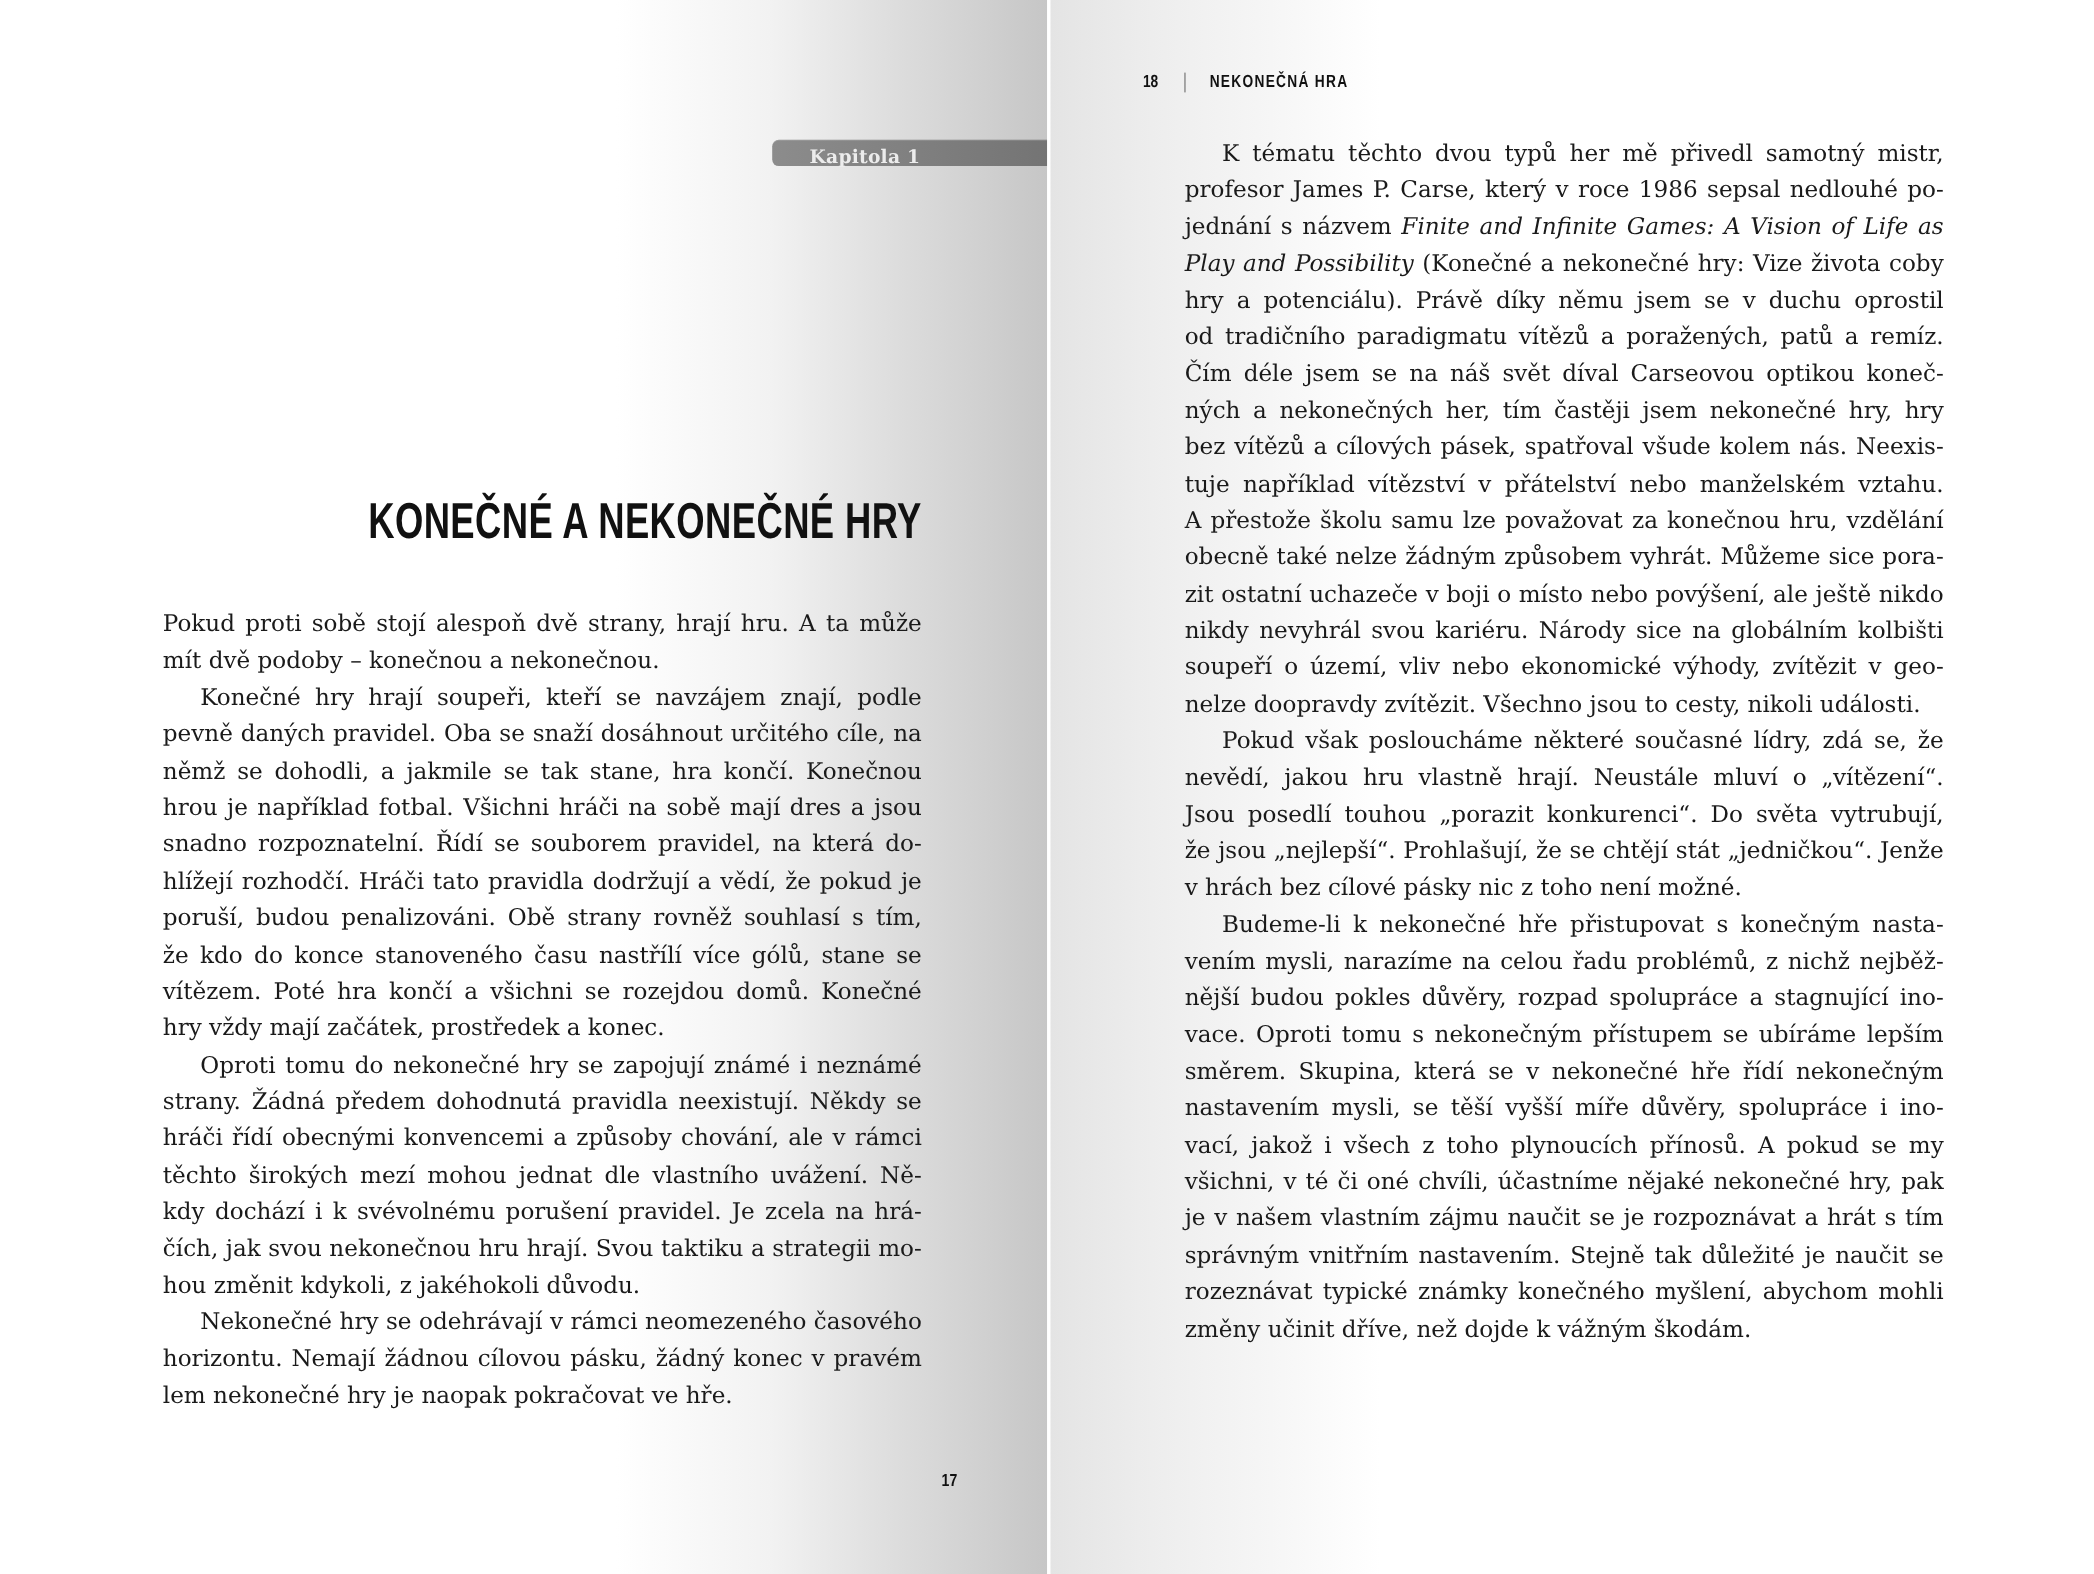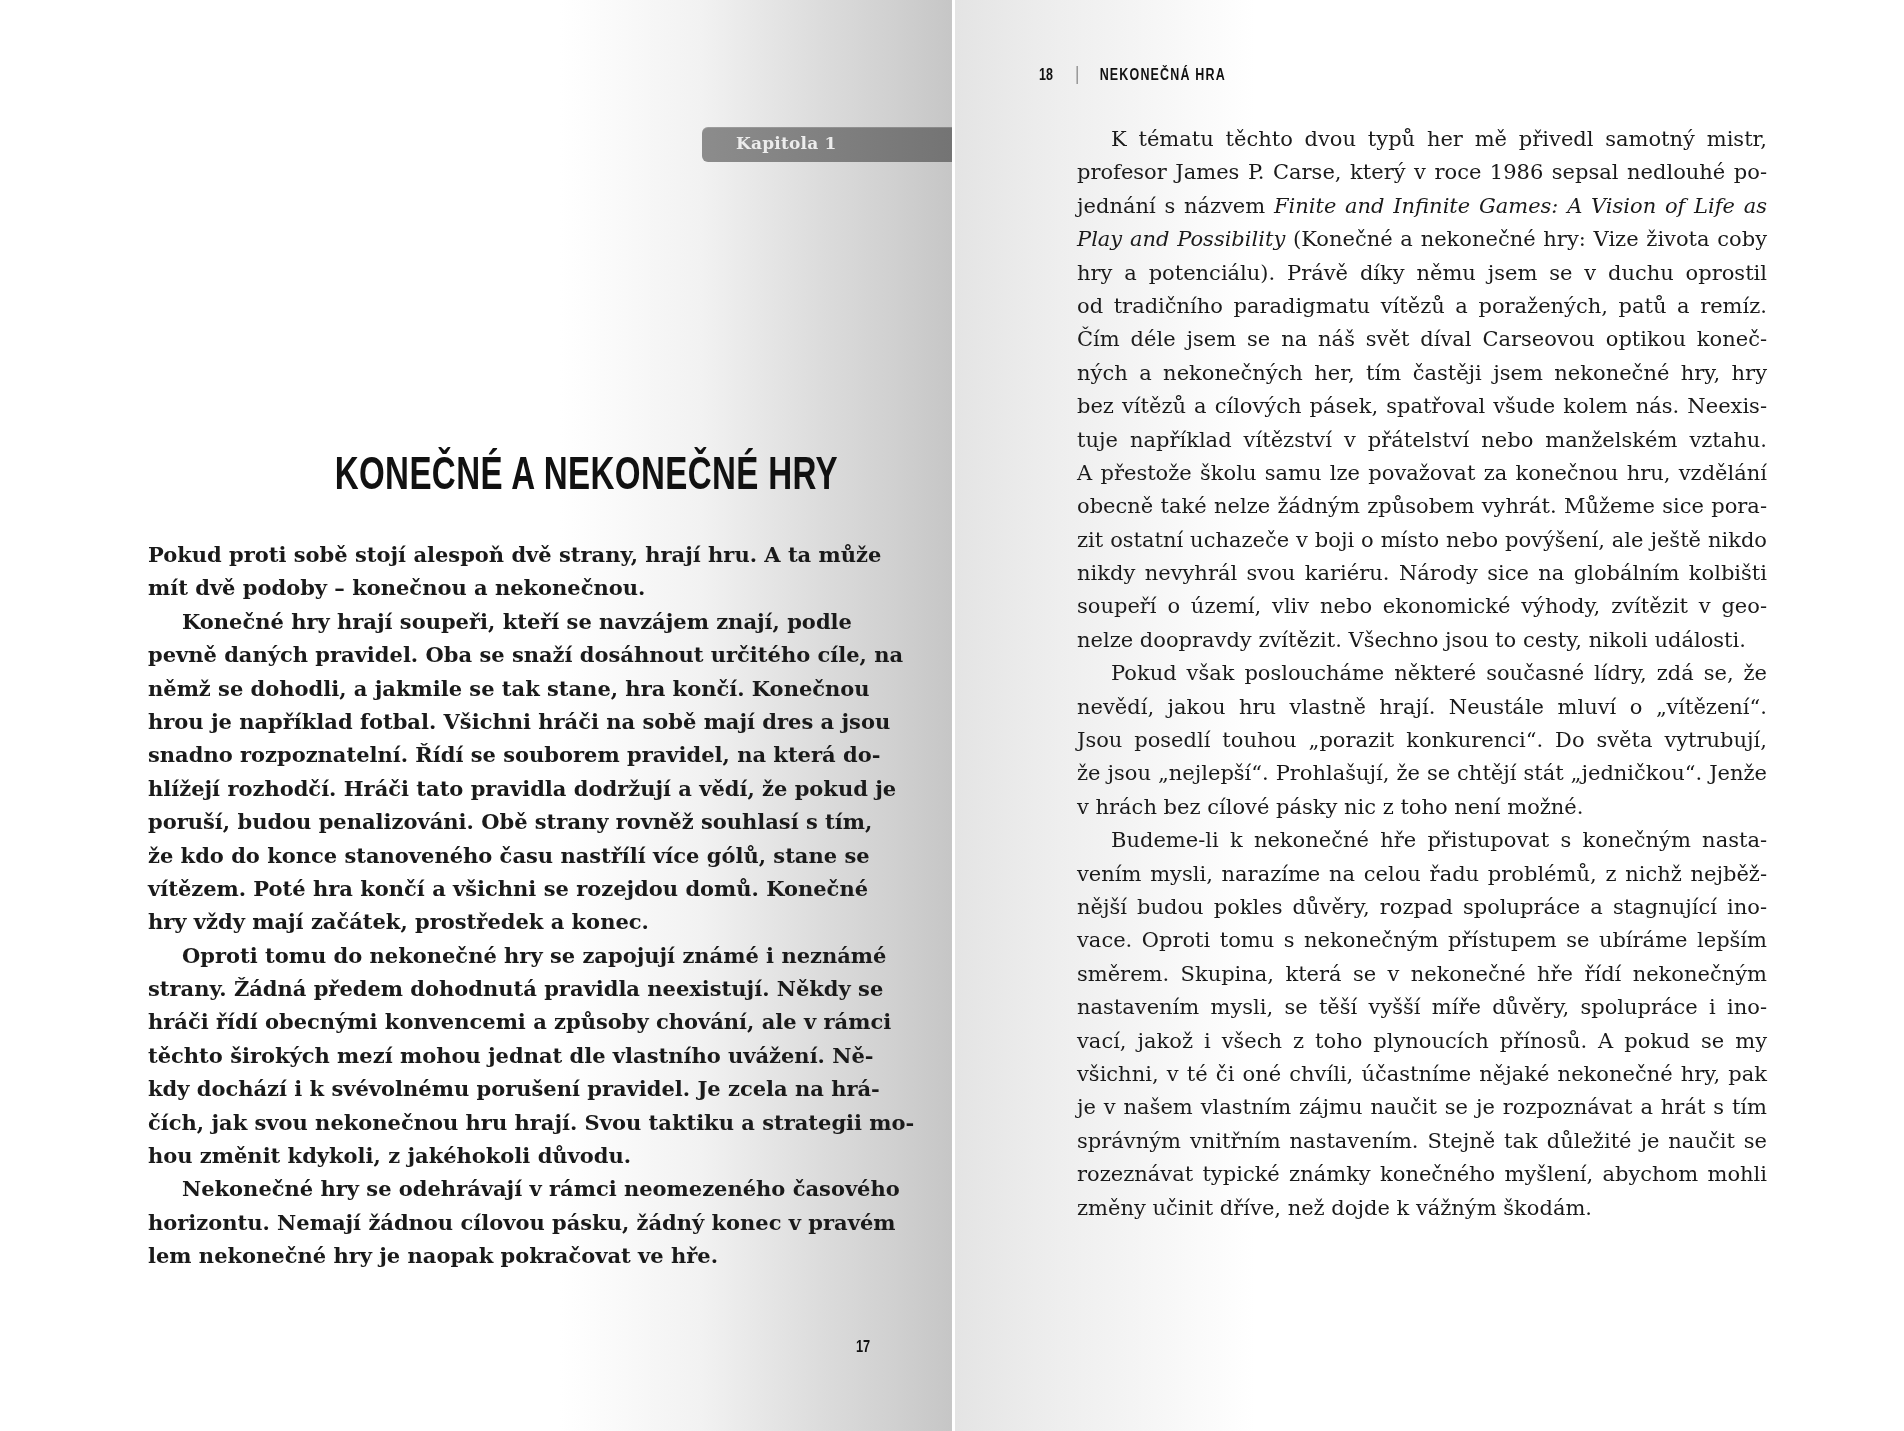--- a/index.html
+++ b/index.html
@@ -14,21 +14,21 @@
     background: linear-gradient(to right, #ffffff 0px, #ffffff 560px, #f2f2f2 700px, #dcdcdc 820px, #cfcfcf 900px, #c6c6c6 952px);
   }
   .page-right {
     left: 955px; width: 949px;
     background: linear-gradient(to right, #e4e4e4 0px, #ececec 80px, #f6f6f6 200px, #ffffff 300px, #ffffff 949px);
   }
   .gutter-line {
     position: absolute; left: 952px; top: 0; width: 3px; height: 1431px; background: #ffffff;
   }
   .chapter-tab {
-    position: absolute; left: 702px; top: 127px; width: 250px; height: 35px;
+    position: absolute; left: 702px; top: 127px; width: 250px; height: 24px;
     border-radius: 6px 0 0 6px;
     background: linear-gradient(to right, #8c8c8c, #747474);
     box-shadow: inset 0 1px 0 rgba(255,255,255,0.15);
   }
   .chapter-tab span {
     position: absolute; left: 34px; top: 6px;
     font-family: "DejaVu Serif", serif; font-weight: bold; font-size: 17px;
     color: #ececec; letter-spacing: 0.2px;
   }
   .chapter-title {
@@ -44,21 +44,21 @@
     font-size: 21px; color: #1a1a1a;
   }
   .text-block .line {
     height: 33.4px; line-height: 33.4px;
     text-align: justify; text-align-last: justify;
     white-space: nowrap; overflow: visible;
     display: block;
   }
   .text-block .line.last { text-align-last: left; }
   .text-block .line.indent { text-indent: 34px; }
-  .text-left { left: 148px; top: 538px; width: 690px; font-weight: bold; }
+  .text-left { left: 148px; top: 551px; width: 690px; }
   .text-right { left: 1077px; top: 123px; width: 690px; }
   .page-number-left {
     position: absolute; left: 856px; top: 1338px;
     font-family: "Liberation Sans", sans-serif; font-weight: bold; font-size: 16px;
     color: #111; transform: scaleX(0.8); transform-origin: left top;
   }
   .running-head {
     position: absolute; left: 1039px; top: 66px;
     font-family: "Liberation Sans", sans-serif; font-weight: bold; font-size: 16px;
     color: #111; white-space: nowrap;

